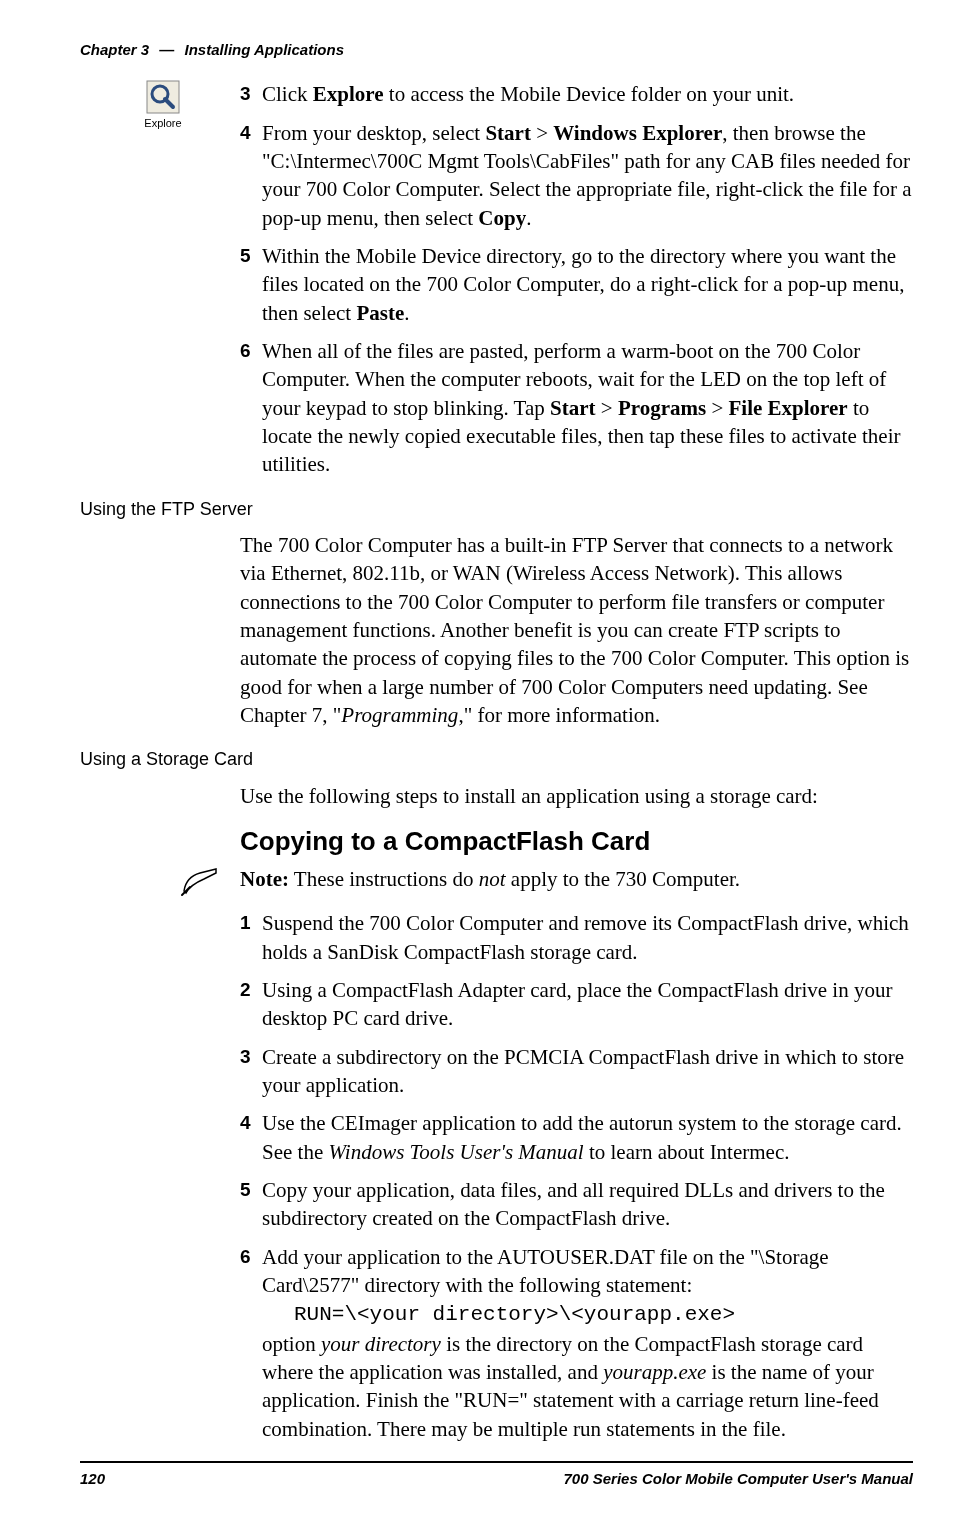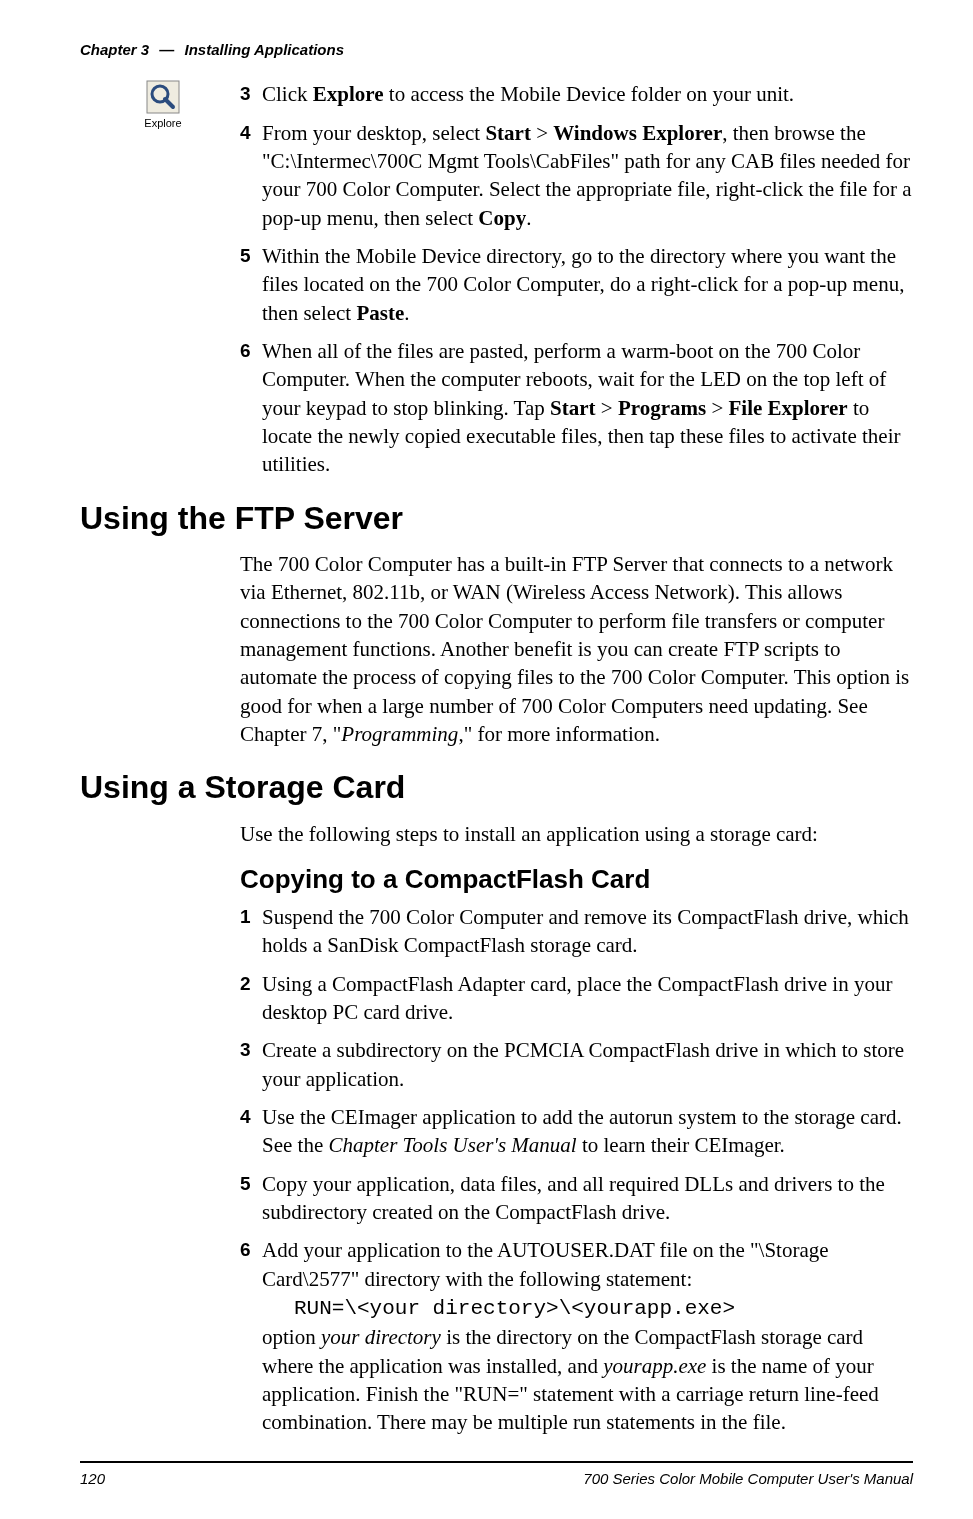--- a/index.html
+++ b/index.html
@@ -47,22 +47,22 @@
       line-height:1.45;
     }
     .num-item .txt {
       flex:1;
     }
     .bold { font-weight:bold; }
     .ital { font-style:italic;text-align:right; }
     .mono { font-family: "Courier New", monospace; }
     h2.sec {
       font-family: Arial, Helvetica, sans-serif;
-      font-weight:700;
-      font-size:32px;
+      font-weight:400;
+      font-size:18px;
       margin:18px 0 10px -160px;
     }
     h3.subsec {
       font-family: Arial, Helvetica, sans-serif;
       font-weight:900;
       font-size:26px;
       margin:14px 0 6px 0;
     }
     .para {
       margin-bottom:10px;
@@ -83,21 +83,21 @@
     .footer {
       position:absolute;
       bottom:30px;
       left:80px;
       right:60px;
       border-top:2px solid #000;
       padding-top:6px;
       display:flex;
       justify-content:space-between;
       font-family: Arial, Helvetica, sans-serif;
-      font-weight:normal;
+      font-weight:bold;
       font-style:italic;
       font-size:15px;
     }
     .indent-code { margin-left:32px; }
   </style>
 </head>
 <body>
 
 <div class="running-head">
   <span>Chapter 3</span>
@@ -147,37 +147,48 @@
   <h2 class="sec">Using the FTP Server</h2>
   <p class="para">
     <span>The 700 Color Computer has a built-in FTP Server that connects to a network via Ethernet, 802.11b, or WAN (Wireless Access Network). This allows connections to the 700 Color Computer to perform file transfers or computer management functions. Another benefit is you can create FTP scripts to automate the process of copying files to the 700 Color Computer. This option is good for when a large number of 700 Color Computers need updating. See Chapter 7, "</span><span class="ital">Programming</span><span>," for more information.</span>
   </p>
 
   <h2 class="sec">Using a Storage Card</h2>
   <p class="para">Use the following steps to install an application using a storage card:</p>
 
   <h3 class="subsec">Copying to a CompactFlash Card</h3>
 
+  <div class="note-row">
+    <div class="note-icon">
+      <svg width="40" height="30" viewBox="0 0 40 30">
+        <path d="M4 24 Q6 10 20 6 Q32 3 36 2 L36 6 Q32 8 24 12 Q10 18 6 26 Z" fill="none" stroke="#000" stroke-width="1.5"></path>
+        <path d="M2 28 L10 20" stroke="#000" stroke-width="2" stroke-linecap="round"></path>
+      </svg>
+    </div>
+    <div class="note-body">
+      <span class="bold">Note:</span><span> These instructions do </span><span class="ital">not</span><span> apply to the 730 Computer.</span>
+    </div>
+  </div>
 
   <div class="num-item">
     <span class="num">1</span>
     <span class="txt">Suspend the 700 Color Computer and remove its CompactFlash drive, which holds a SanDisk CompactFlash storage card.</span>
   </div>
   <div class="num-item">
     <span class="num">2</span>
     <span class="txt">Using a CompactFlash Adapter card, place the CompactFlash drive in your desktop PC card drive.</span>
   </div>
   <div class="num-item">
     <span class="num">3</span>
     <span class="txt">Create a subdirectory on the PCMCIA CompactFlash drive in which to store your application.</span>
   </div>
   <div class="num-item">
     <span class="num">4</span>
     <span class="txt">
-      <span>Use the CEImager application to add the autorun system to the storage card. See the </span><span class="ital">Chapter Tools User's Manual</span><span> to learn their CEImager.</span>
+      <span>Use the CEImager application to add the autorun system to the storage card. See the </span><span class="ital">Windows Tools User's Manual</span><span> to learn about Intermec.</span>
     </span>
   </div>
   <div class="num-item">
     <span class="num">5</span>
     <span class="txt">Copy your application, data files, and all required DLLs and drivers to the subdirectory created on the CompactFlash drive.</span>
   </div>
   <div class="num-item">
     <span class="num">6</span>
     <span class="txt">
       <span>Add your application to the AUTOUSER.DAT file on the "\Storage Card\2577" directory with the following statement:</span><br>

